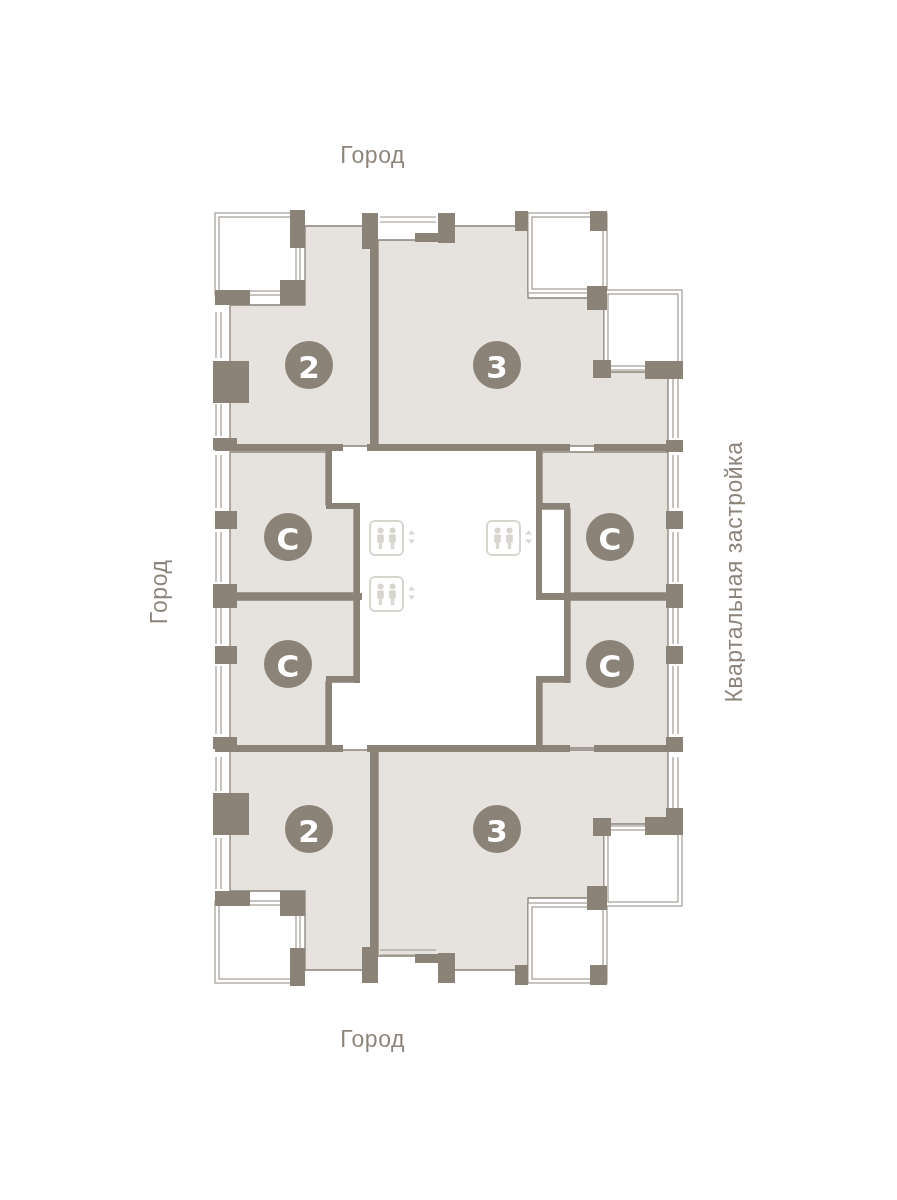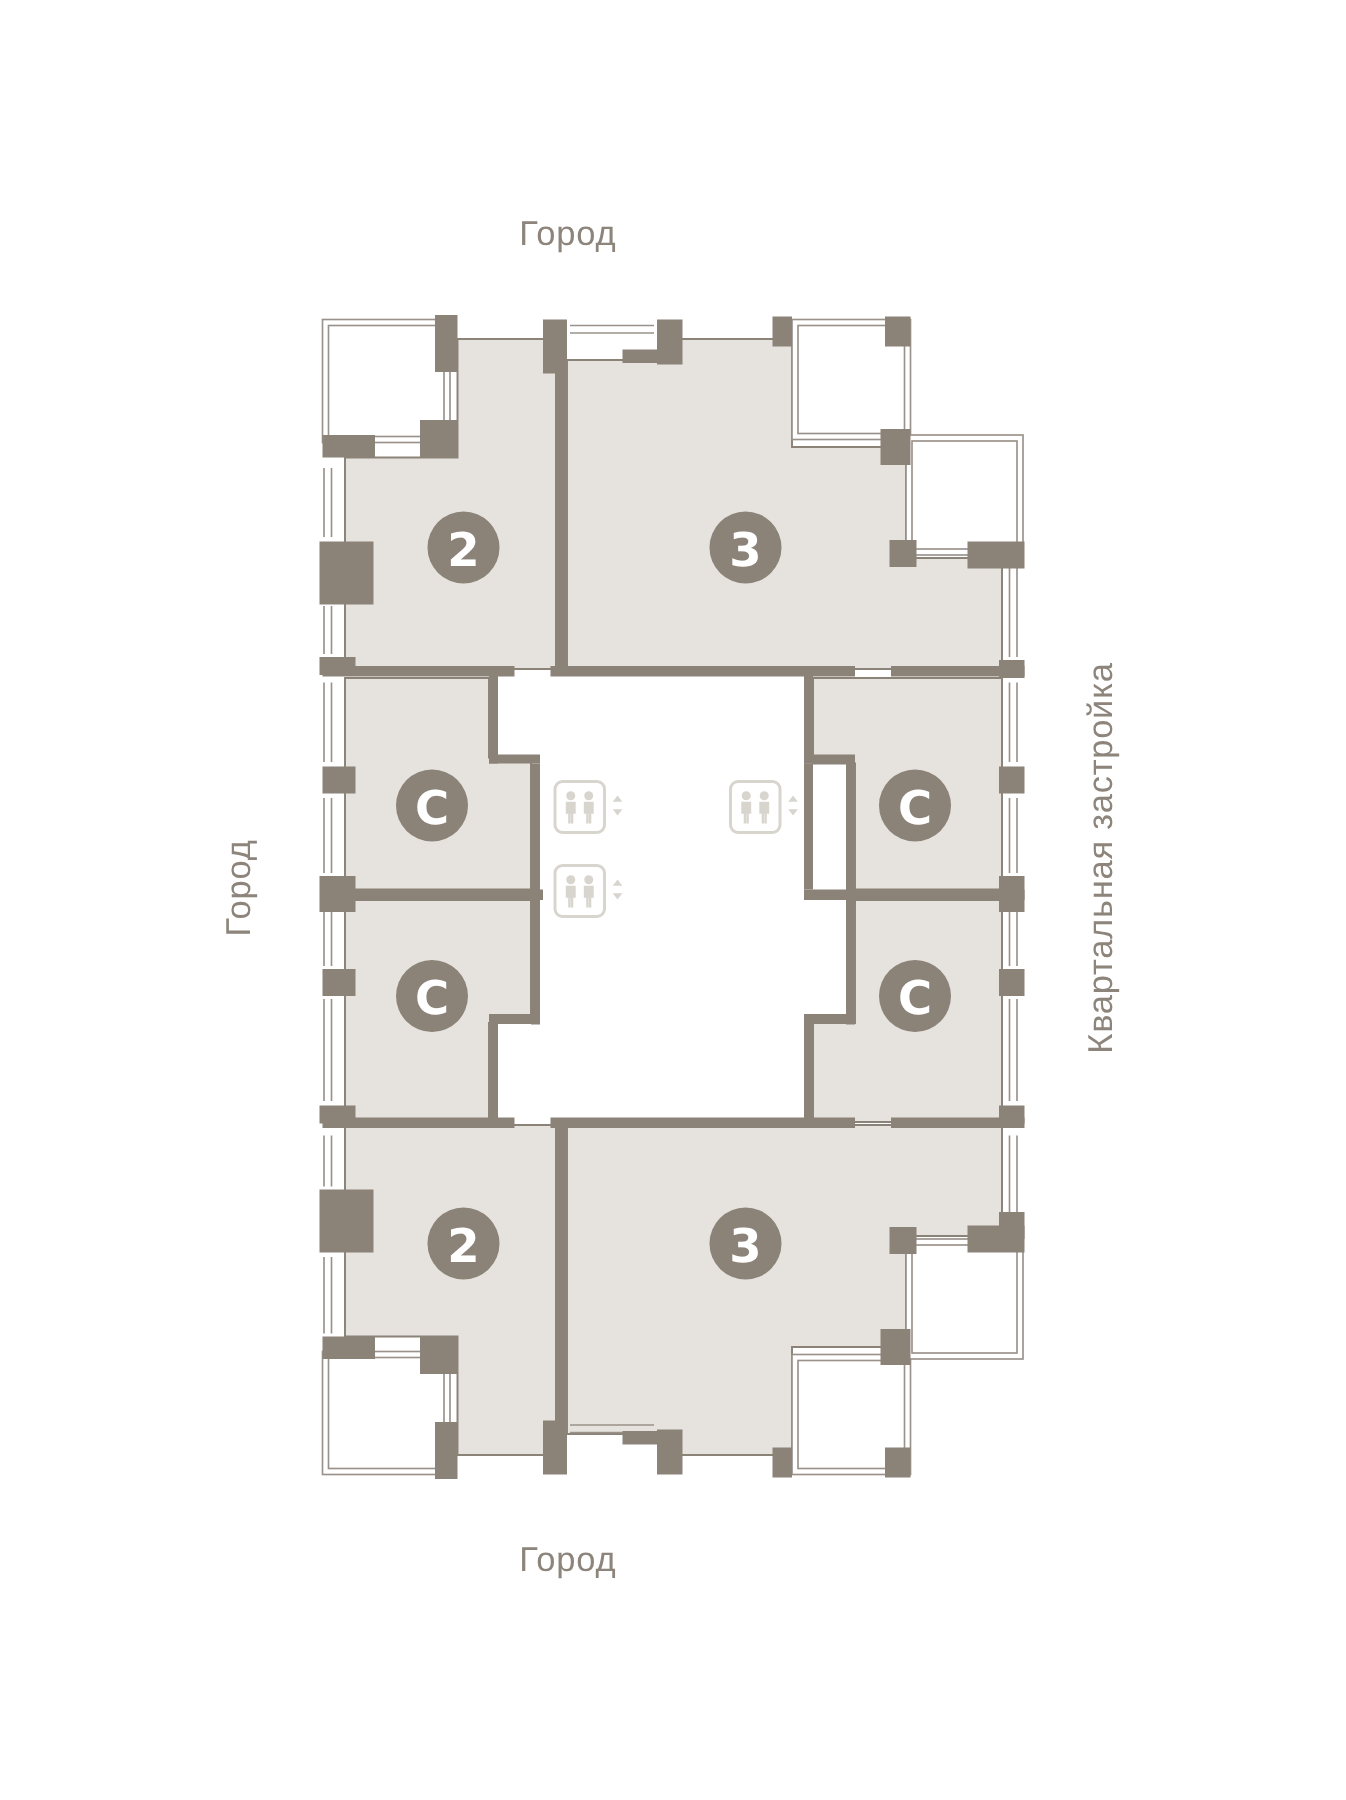--- a/index.html
+++ b/index.html
@@ -12,21 +12,20 @@
     --badge-text:#ffffff;
     --page-bg:#ffffff;
   }
   html,body{margin:0;padding:0;background:var(--page-bg);}
   .stage{
     position:relative;
     width:745px;height:1200px;
     background:var(--page-bg);
     font-family:"Liberation Sans","DejaVu Sans",sans-serif;
     overflow:hidden;
-    padding-left:12px;
   }
   .plan-svg{position:absolute;left:0;top:0;width:897px;height:1200px;display:block;}
   .fill-apartment{fill:var(--apt-fill);stroke:var(--wall);stroke-width:1.3;}
   .wall{fill:var(--wall);stroke:none;}
   .dbl{stroke:var(--thin);stroke-width:1.1;fill:none;}
   .balcony-outer{fill:#ffffff;stroke:var(--thin);stroke-width:1.1;}
   .balcony-inner{fill:none;stroke:var(--thin);stroke-width:1.1;}
   .badge-circle{fill:var(--badge-bg);}
   .badge-text{
     font-family:"DejaVu Sans","Liberation Sans",sans-serif;

